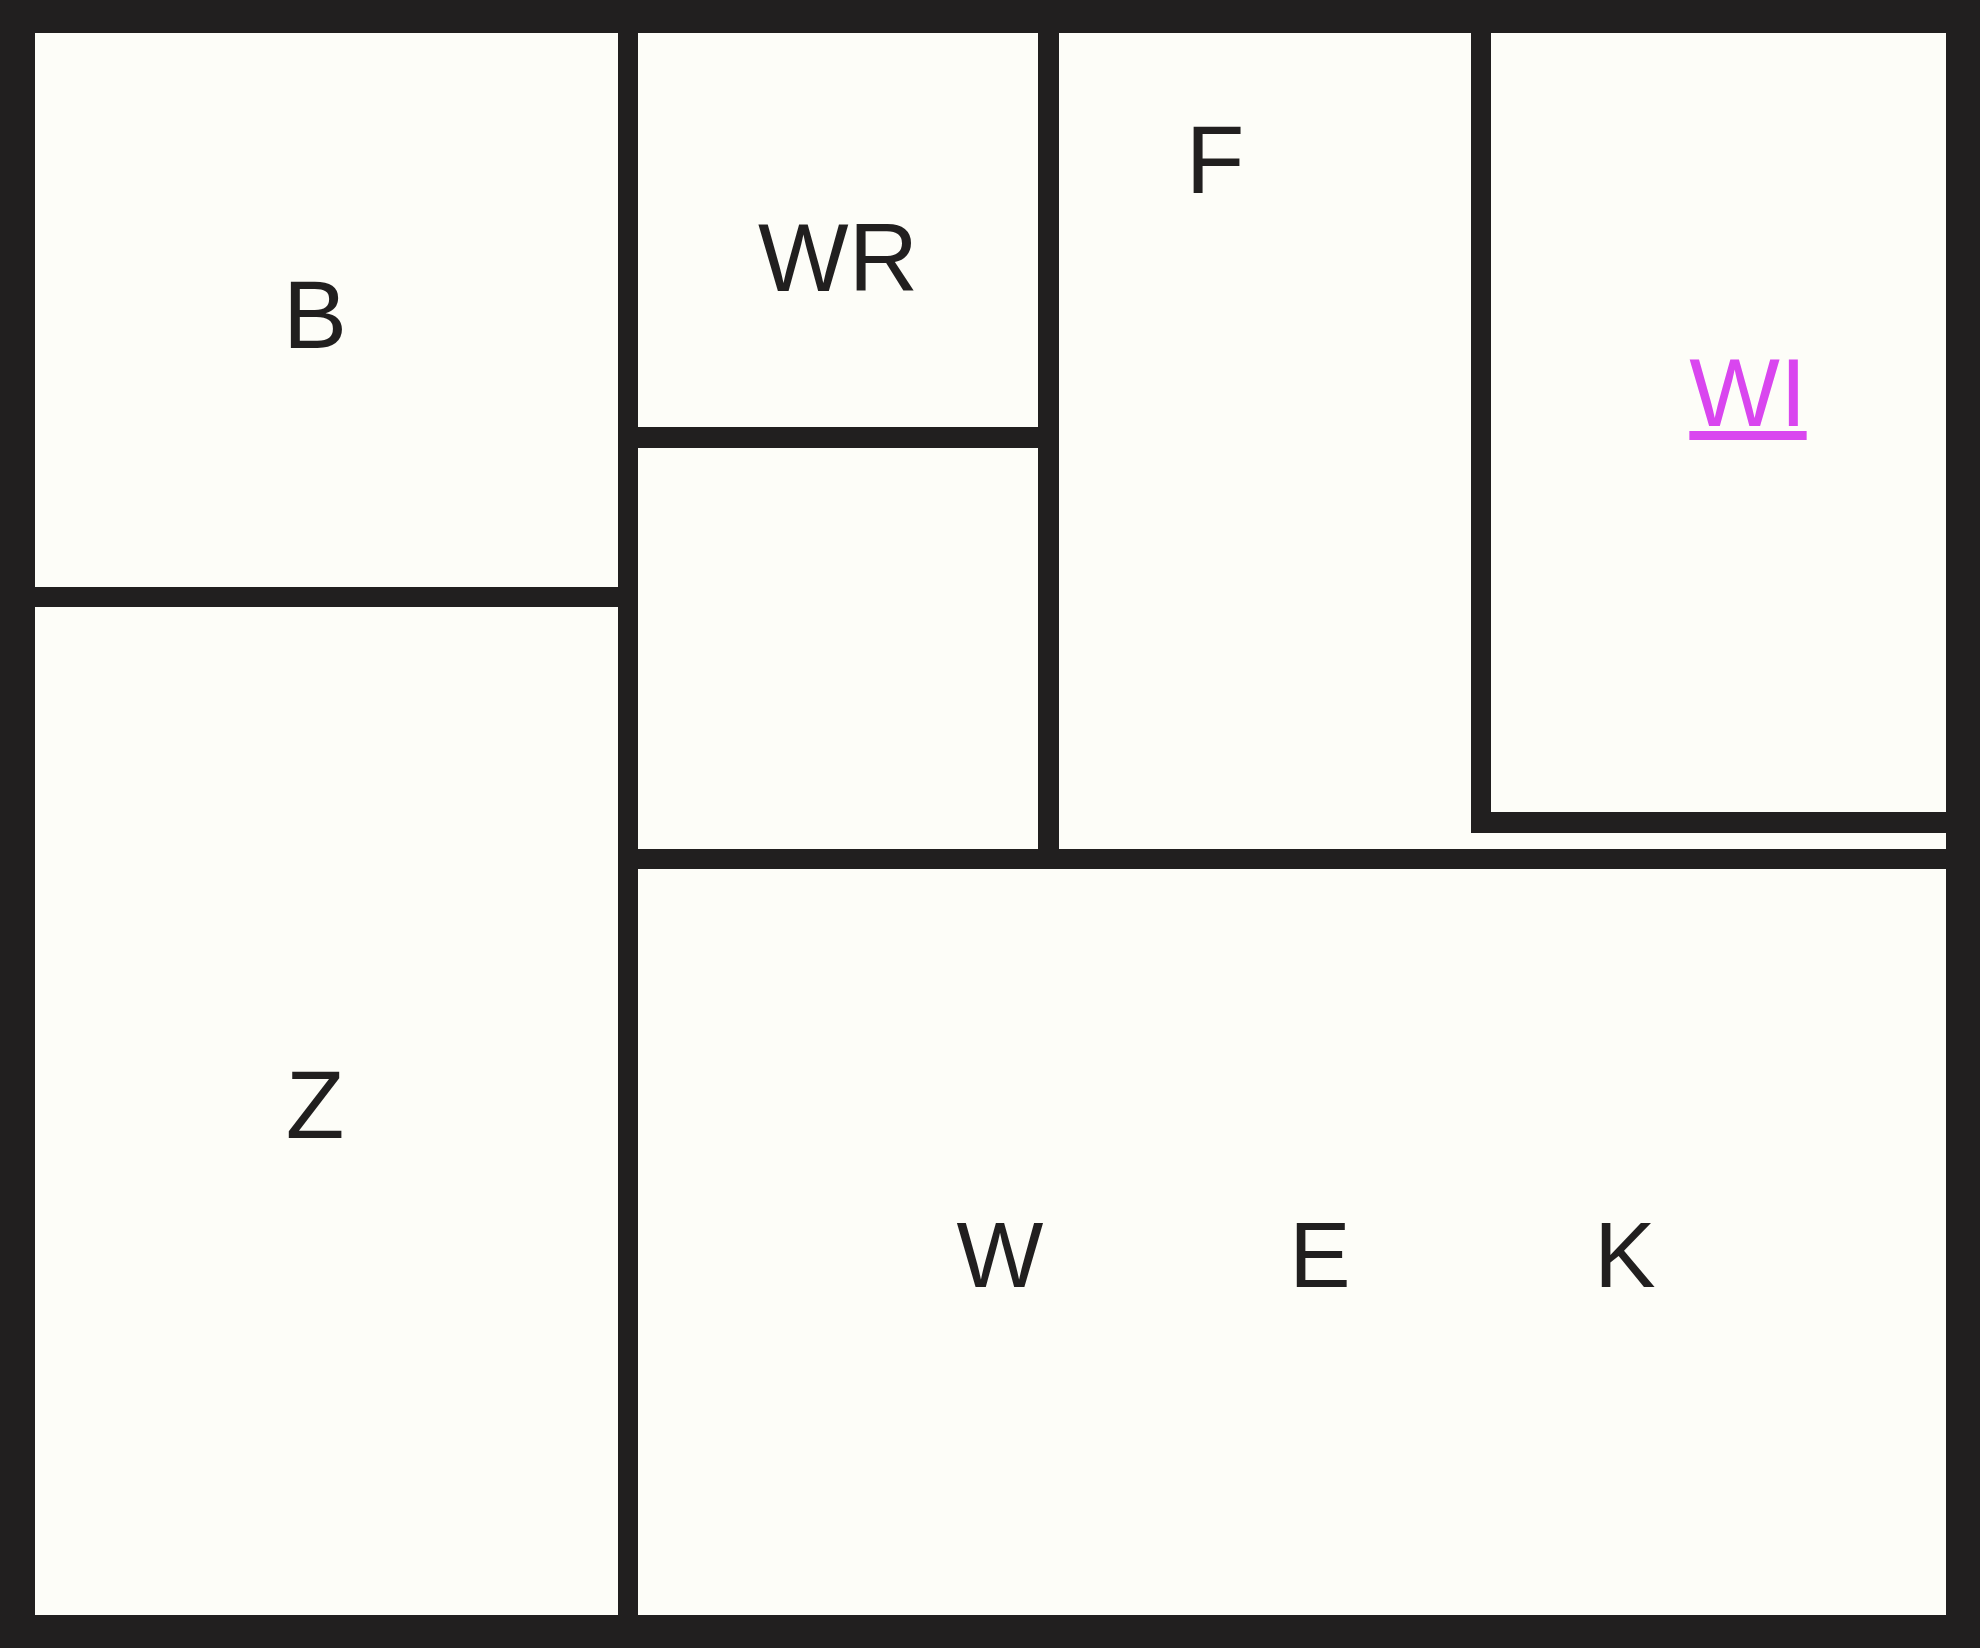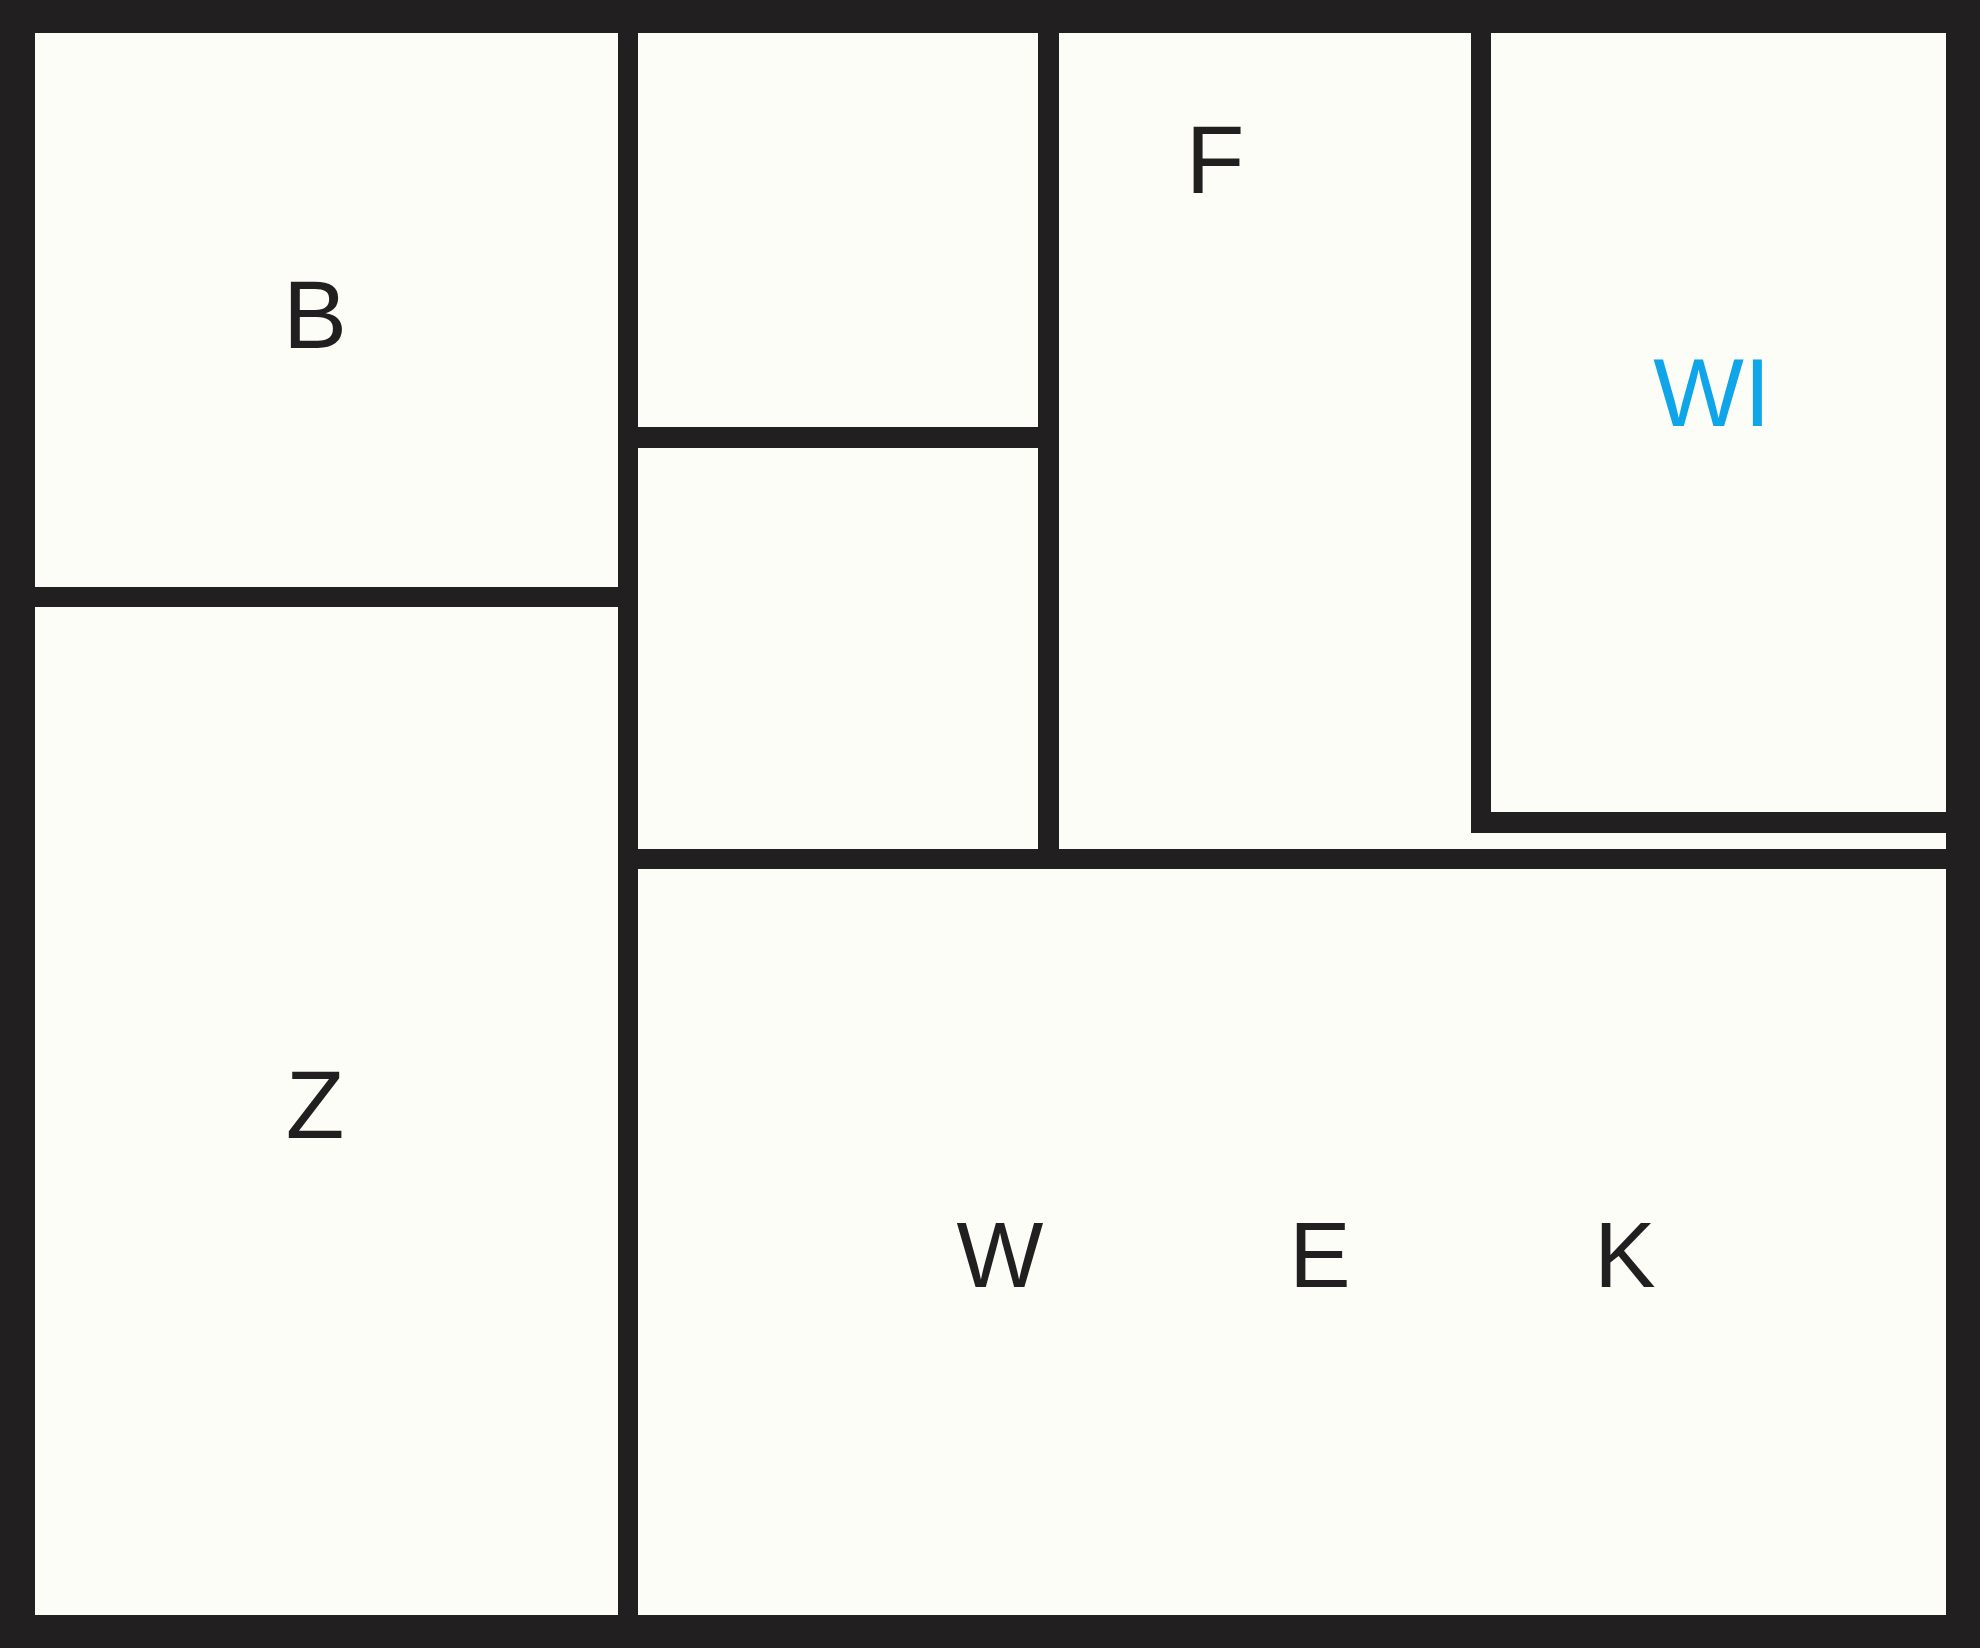--- a/index.html
+++ b/index.html
@@ -48,19 +48,20 @@
   <div class="room" style="left: 638px; top: 448px; width: 400px; height: 401px; background: rgb(253, 253, 248);"></div>
   <div class="room" style="left: 1059px; top: 33px; width: 412px; height: 816px; background: rgb(253, 253, 248);"></div>
   <div class="room" style="left: 1491px; top: 33px; width: 455px; height: 779px; background: rgb(253, 253, 248);"></div>
   <div class="room" style="left: 638px; top: 869px; width: 1308px; height: 746px; background: rgb(253, 253, 248);"></div>
 
   <div class="room" style="left: 1059px; top: 833px; width: 412px; height: 16px; background: rgb(253, 253, 248);"></div>
   <div class="room" style="left: 1471px; top: 833px; width: 475px; height: 16px; background: rgb(253, 253, 248);"></div>
 
   <div class="room-label lbl-xl" style="left: 315px; top: 315px; color: rgb(33, 31, 31);">B</div>
   <div class="room-label lbl-xl" style="left: 315px; top: 1105px; color: rgb(33, 31, 31);">Z</div>
+  <div class="room-label lbl-xl" style="left: 838px; top: 258px; color: rgb(33, 31, 31);">WR</div>
   <div class="room-label lbl-xl" style="left: 1215px; top: 160px; color: rgb(33, 31, 31);">F</div>
-  <div class="room-label lbl-xl" style="left: 1712px; top: 393px; color: #0ea5e9;">WI</div>
+  <div class="room-label lbl-xl" style="left: 1748px; top: 393px; color: #d946ef; text-decoration: underline;">WI</div>
   <div class="room-label lbl-lg" style="left: 1000px; top: 1255px; color: rgb(33, 31, 31);">W</div>
   <div class="room-label lbl-lg" style="left: 1320px; top: 1255px; color: rgb(33, 31, 31);">E</div>
   <div class="room-label lbl-lg" style="left: 1625px; top: 1255px; color: rgb(33, 31, 31);">K</div>
 
 </div>
 
 </body></html>

